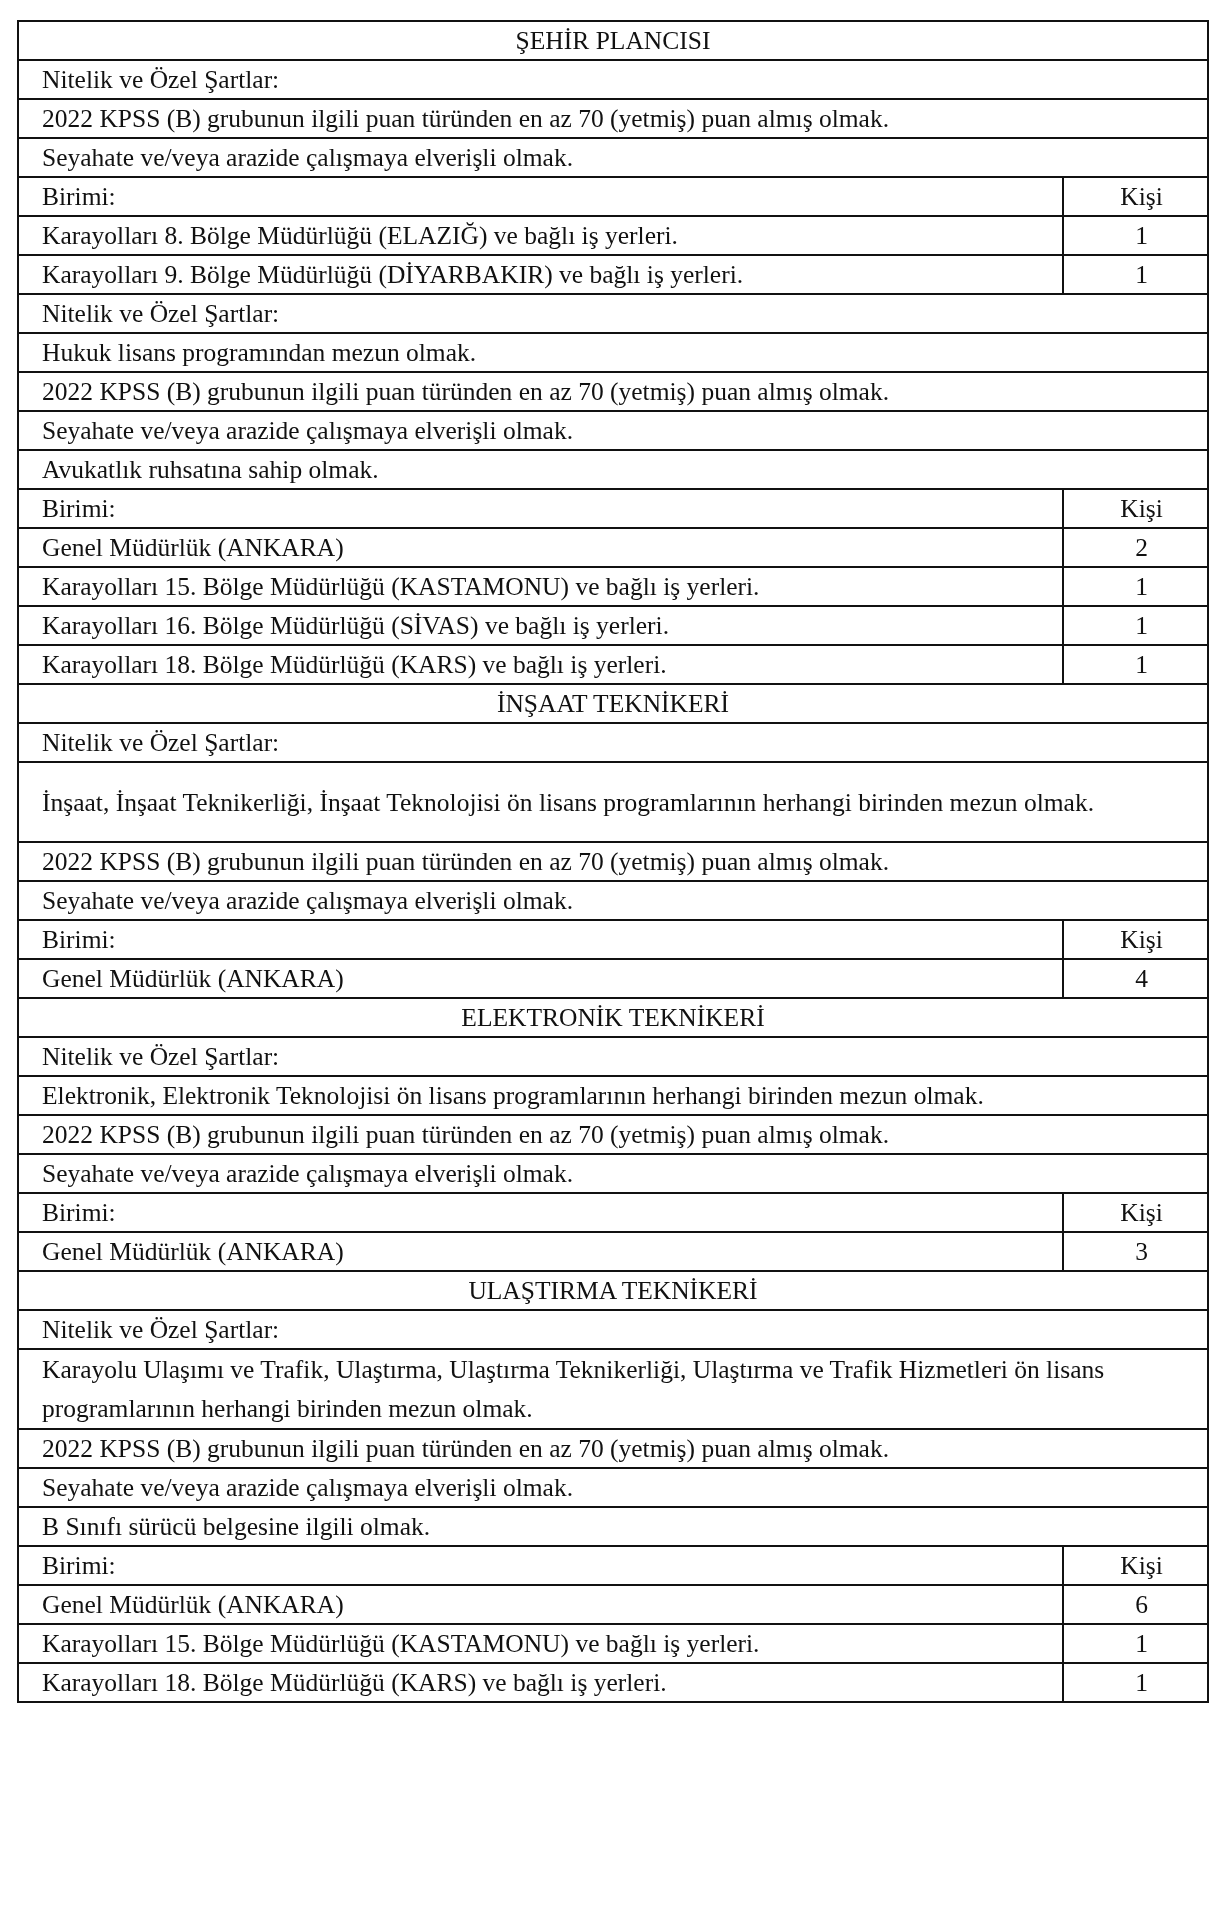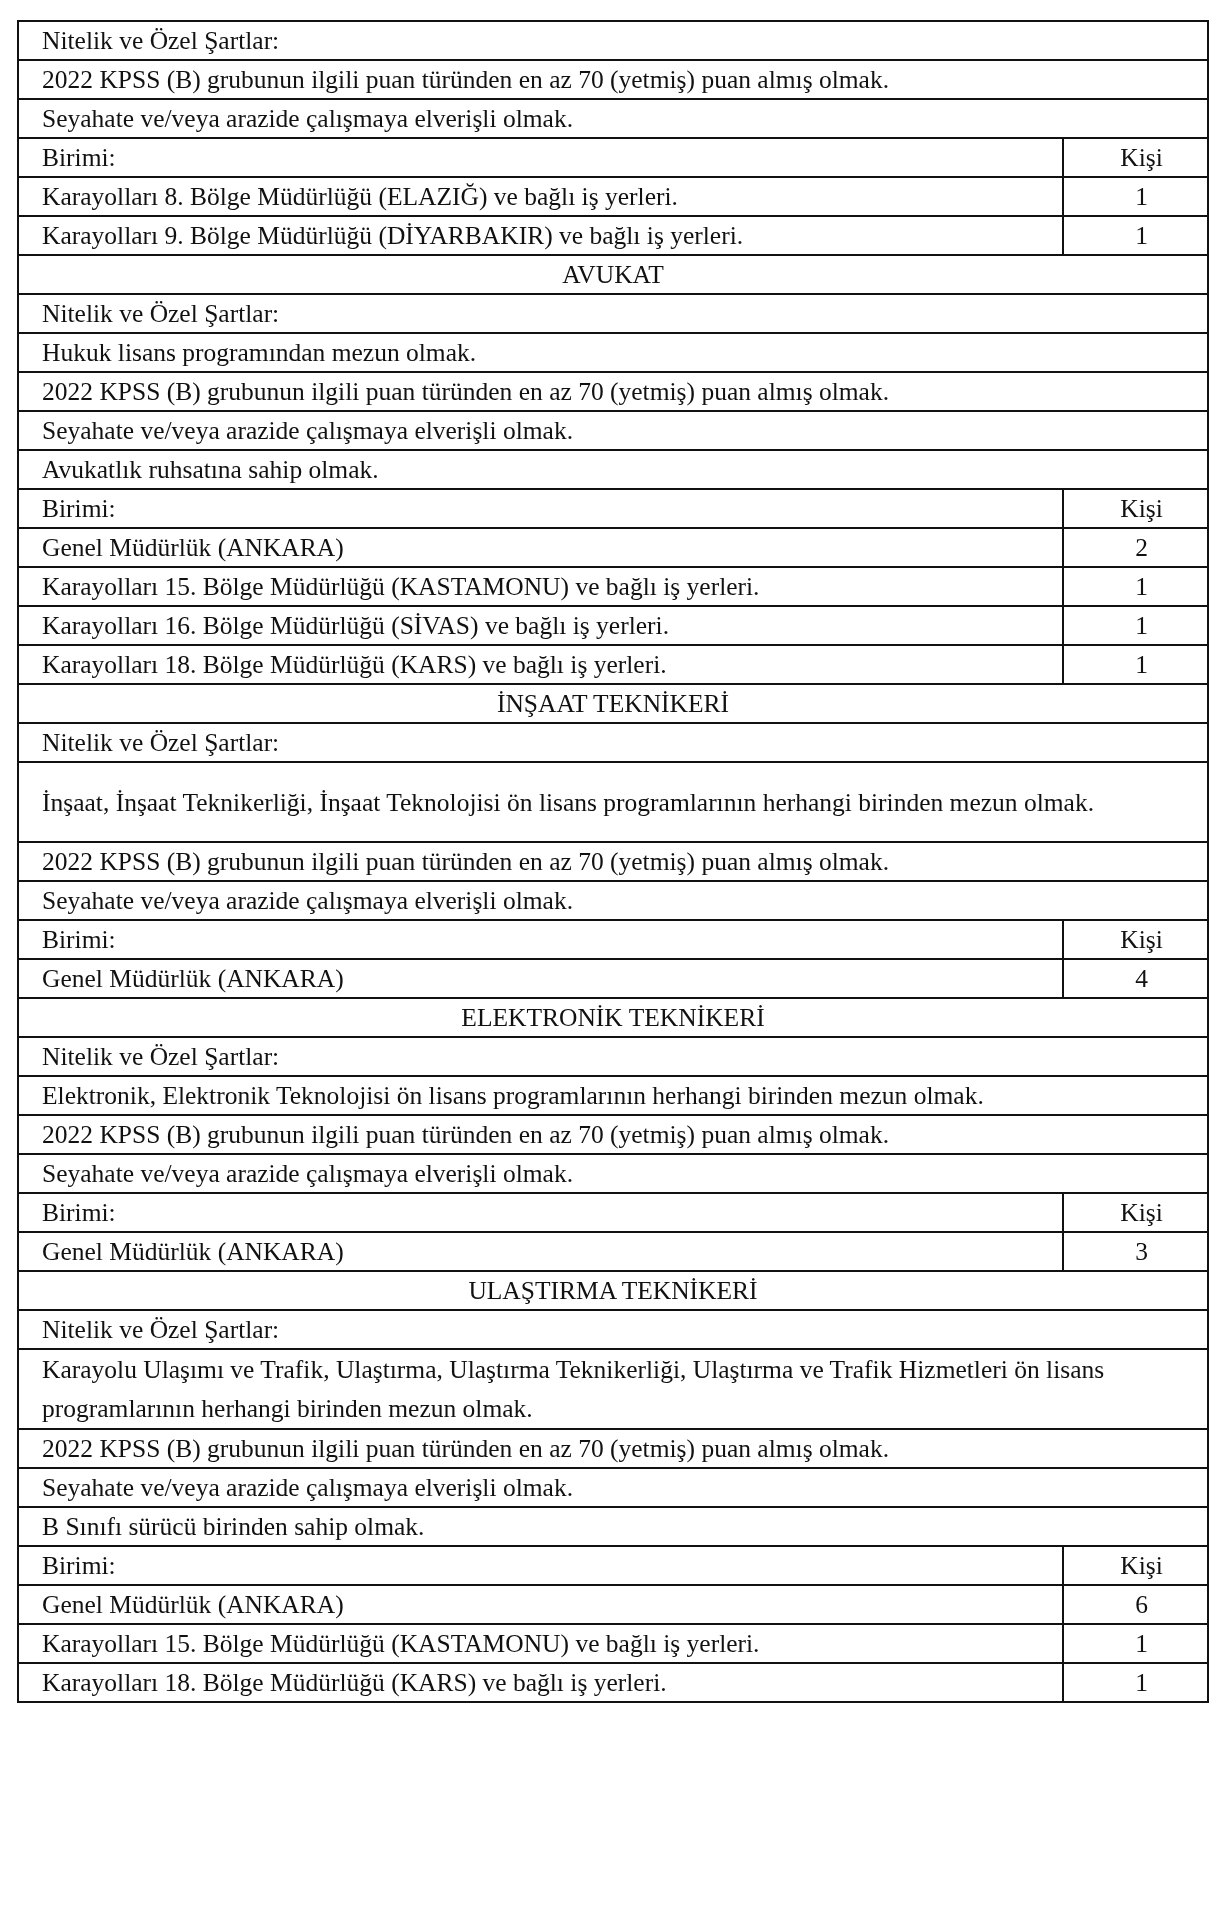--- a/index.html
+++ b/index.html
@@ -32,42 +32,42 @@
 </head>
 <body>
 
 <table class="doc-table">
   <colgroup>
       <col class="c1">
       <col class="c2">
     </colgroup>
   <tbody id="table-body">
       <tr>
+        <td colspan="2" class="title">ŞEHİR PLANCISI</td>
+      </tr>
+      <tr>
         <td colspan="2">Nitelik ve Özel Şartlar:</td>
       </tr>
       <tr>
         <td colspan="2">2022 KPSS (B) grubunun ilgili puan türünden en az 70 (yetmiş) puan almış olmak.</td>
       </tr>
       <tr>
         <td colspan="2">Seyahate ve/veya arazide çalışmaya elverişli olmak.</td>
       </tr>
       <tr>
         <td>Birimi:</td>
         <td class="kisi">Kişi</td>
       </tr>
       <tr>
         <td>Karayolları 8. Bölge Müdürlüğü (ELAZIĞ) ve bağlı iş yerleri.</td>
         <td class="kisi">1</td>
       </tr>
       <tr>
         <td>Karayolları 9. Bölge Müdürlüğü (DİYARBAKIR) ve bağlı iş yerleri.</td>
         <td class="kisi">1</td>
-      </tr>
-      <tr>
-        <td colspan="2" class="title">AVUKAT</td>
       </tr>
       <tr>
         <td colspan="2">Nitelik ve Özel Şartlar:</td>
       </tr>
       <tr>
         <td colspan="2">Hukuk lisans programından mezun olmak.</td>
       </tr>
       <tr>
         <td colspan="2">2022 KPSS (B) grubunun ilgili puan türünden en az 70 (yetmiş) puan almış olmak.</td>
       </tr>
@@ -152,21 +152,21 @@
       <tr>
         <td colspan="2" class="wrap">Karayolu Ulaşımı ve Trafik, Ulaştırma, Ulaştırma Teknikerliği, Ulaştırma ve Trafik Hizmetleri ön lisans programlarının herhangi birinden mezun olmak.</td>
       </tr>
       <tr>
         <td colspan="2">2022 KPSS (B) grubunun ilgili puan türünden en az 70 (yetmiş) puan almış olmak.</td>
       </tr>
       <tr>
         <td colspan="2">Seyahate ve/veya arazide çalışmaya elverişli olmak.</td>
       </tr>
       <tr>
-        <td colspan="2">B Sınıfı sürücü birinden sahip olmak.</td>
+        <td colspan="2">B Sınıfı sürücü belgesine ilgili olmak.</td>
       </tr>
       <tr>
         <td>Birimi:</td>
         <td class="kisi">Kişi</td>
       </tr>
       <tr>
         <td>Genel Müdürlük (ANKARA)</td>
         <td class="kisi">6</td>
       </tr>
       <tr>

